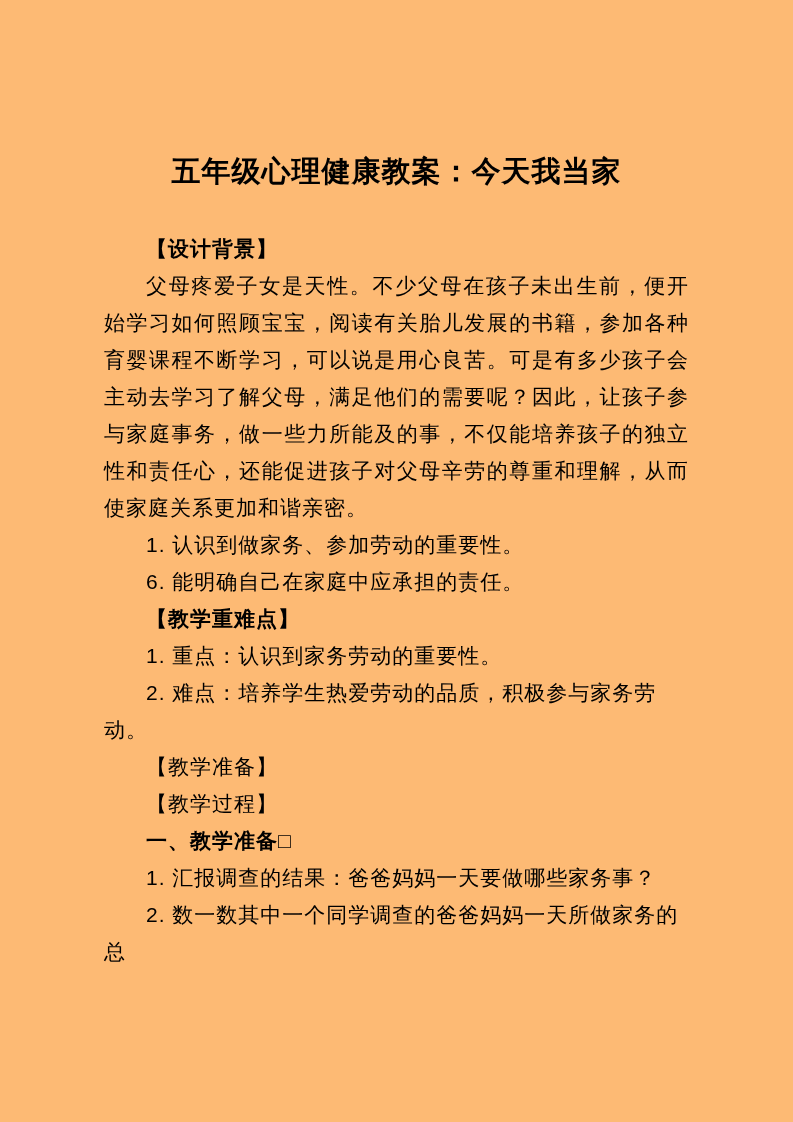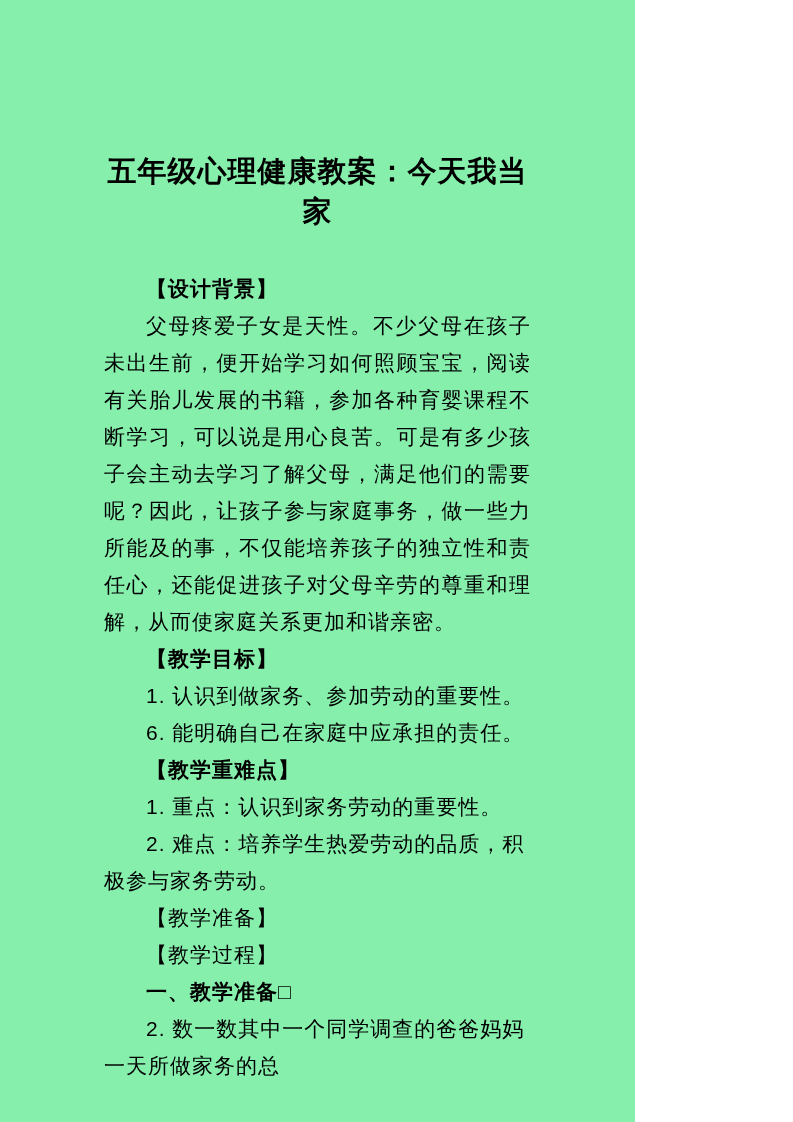--- a/index.html
+++ b/index.html
@@ -2,23 +2,23 @@
 <html><head>
 <meta charset="utf-8">
 <style>
   html, body {
     margin: 0;
     padding: 0;
     background: #ffffff;
   }
   .page {
     position: relative;
-    width: 635px;
+    width: 793px;
     height: 1122px;
-    background: #86efac;
+    background: #fdba74;
     color: #000000;
     overflow: hidden;
   }
   .doc-title {
     margin: 151px 104px 0 104px;
     text-align: center;
     font-family: "Liberation Sans", "DejaVu Sans", sans-serif;
     font-size: 29px;
     line-height: 40px;
     font-weight: 700;
@@ -59,28 +59,28 @@
 
 <div class="page">
 
   <h1 class="doc-title">五年级心理健康教案：今天我当家</h1>
 
   <div class="doc-body">
 
     <div class="heading strong">【设计背景】</div>
     <p class="para">父母疼爱子女是天性。不少父母在孩子未出生前，便开始学习如何照顾宝宝，阅读有关胎儿发展的书籍，参加各种育婴课程不断学习，可以说是用心良苦。可是有多少孩子会主动去学习了解父母，满足他们的需要呢？因此，让孩子参与家庭事务，做一些力所能及的事，不仅能培养孩子的独立性和责任心，还能促进孩子对父母辛劳的尊重和理解，从而使家庭关系更加和谐亲密。</p>
 
-    <div class="heading strong">【教学目标】</div>
     <div class="line">1. 认识到做家务、参加劳动的重要性。</div>
     <div class="line">6. 能明确自己在家庭中应承担的责任。</div>
 
     <div class="heading strong">【教学重难点】</div>
     <div class="line">1. 重点：认识到家务劳动的重要性。</div>
     <div class="line">2. 难点：培养学生热爱劳动的品质，积极参与家务劳动。</div>
 
     <div class="heading">【教学准备】</div>
 
     <div class="heading">【教学过程】</div>
     <div class="subheading">一、教学准备□</div>
+    <div class="line">1. 汇报调查的结果：爸爸妈妈一天要做哪些家务事？</div>
     <div class="line">2. 数一数其中一个同学调查的爸爸妈妈一天所做家务的总</div>
 
   </div>
 </div>
 
 </body></html>

